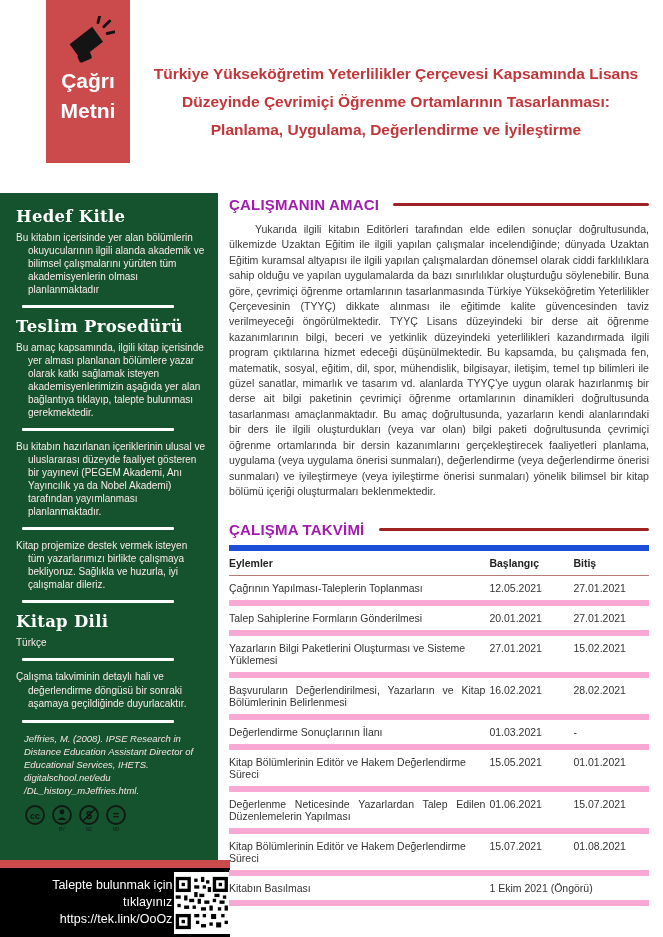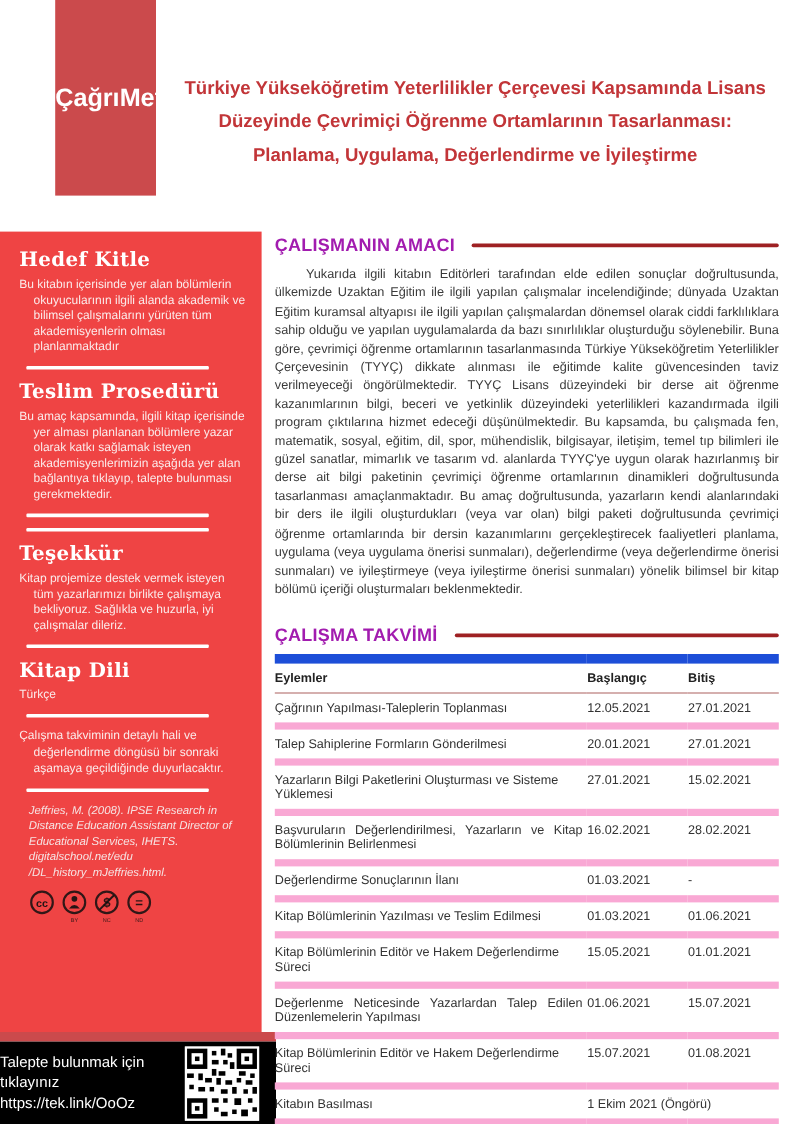--- a/index.html
+++ b/index.html
@@ -1,57 +1,57 @@
 <!DOCTYPE html>
 <html lang="tr"><head>
 <meta charset="utf-8">
 <style>
   html,body{margin:0;padding:0;background:#ffffff;}
   #page{position:relative;width:663px;height:937px;background:#ffffff;overflow:hidden;
         font-family:"Liberation Sans",sans-serif;}
 
   
   .badge{position:absolute;left:46px;top:0;width:84px;height:163px;background:#cb4a4c;
-         display:flex;flex-direction:row;align-items:center;}
+         display:flex;flex-direction:column;align-items:center;}
   .badge svg{margin-top:16px;}
   .badge-line{color:#ffffff;font-weight:bold;font-size:21px;line-height:30px;}
   .title{position:absolute;left:138px;top:60px;width:516px;text-align:center;
          color:#c23538;font-weight:bold;font-size:15.5px;line-height:28px;}
 
   
-  .sidebar{position:absolute;left:0;top:193px;width:218px;height:667px;background:#ef4444;
+  .sidebar{position:absolute;left:0;top:193px;width:218px;height:667px;background:#14532d;
            box-sizing:border-box;padding:12px 12px 4px 16px;color:#ffffff;overflow:hidden;}
   .sb-h{font-family:"DejaVu Serif","Liberation Serif",serif;font-weight:bold;
         font-size:16.5px;margin:2px 0 5px 0;letter-spacing:.3px;}
   .sb-p{font-size:10px;line-height:13px;margin:0;padding-left:12px;text-indent:-12px;
         color:#fbeaea;}
   .sb-div{height:3px;background:#ffffff;width:152px;margin:9px 0 9px 6px;border-radius:1px;}
   .sb-note{font-size:10px;line-height:13.5px;margin:0;padding-left:12px;text-indent:-12px;color:#fbeaea;}
   .sb-ref{font-size:9.5px;line-height:13px;font-style:italic;margin:2px 0 0 8px;color:#f6e3e3;}
   .cc-row{margin:7px 0 4px 8px;}
 
   
   .red-strip{position:absolute;left:0;top:860px;width:230px;height:8px;background:#cb4a4c;}
   .cta{position:absolute;left:0;top:868px;width:230px;height:69px;background:#000000;
        display:flex;align-items:center;cursor:pointer;}
-  .cta-text{width:152px;text-align:left;color:#ffffff;font-size:12.5px;line-height:17px;}
+  .cta-text{width:152px;text-align:right;color:#ffffff;font-size:12.5px;line-height:17px;padding-left:36px;}
   .cta-url{display:block;color:#ffffff;text-decoration:none;}
   .qr{margin-left:2px;background:#ffffff;width:62px;height:62px;}
 
   
   .main{position:absolute;left:229px;top:196px;width:420px;}
   .sec-head{display:flex;align-items:center;}
   .sec-head h2{color:#a21caf;font-size:15px;font-weight:bold;margin:0;letter-spacing:.2px;}
   .sec-rule{flex:1;height:3px;background:#9e2123;margin-left:14px;border-radius:2px;}
   .purpose-body{font-size:10.6px;line-height:15.4px;color:#3a3a3a;text-align:justify;
                 text-indent:26px;margin:9px 0 0 0;}
   .sched{margin-top:22px;}
   table.tt{width:100%;border-collapse:collapse;margin-top:7px;font-size:10.5px;color:#333333;}
   table.tt th{font-weight:bold;text-align:left;padding:6px 0 6px 0;color:#222222;
-              border-top:8px solid #1d4ed8;border-bottom:1px solid #b97b7a;font-size:10.5px;}
+              border-top:6px solid #1d4ed8;border-bottom:1px solid #b97b7a;font-size:10.5px;}
   table.tt td{padding:6px 4px 6px 0;border-bottom:6px solid #f9a8d4;vertical-align:top;}
   td.ev{padding-right:10px;}
   td.ev.just{text-align:justify;}
   col.c-ev{width:62%;} col.c-st{width:20%;} col.c-en{width:18%;}
 </style>
 </head>
 <body>
 
 <div id="page">
 
@@ -76,23 +76,23 @@
   <div class="sidebar">
 
     <div class="sb-h">Hedef Kitle</div>
     <p class="sb-p">Bu kitabın içerisinde yer alan bölümlerin okuyucularının ilgili alanda akademik ve bilimsel çalışmalarını yürüten tüm akademisyenlerin olması planlanmaktadır</p>
     <div class="sb-div"></div>
 
     <div class="sb-h">Teslim Prosedürü</div>
     <p class="sb-p">Bu amaç kapsamında, ilgili kitap içerisinde yer alması planlanan bölümlere yazar olarak katkı sağlamak isteyen akademisyenlerimizin aşağıda yer alan bağlantıya tıklayıp, talepte bulunması gerekmektedir.</p>
     <div class="sb-div"></div>
 
-    <div class="sb-div"></div>
-
-    <div class="sb-h">Teşekkür</div>
+    <p class="sb-p">Bu kitabın hazırlanan içeriklerinin ulusal ve uluslararası düzeyde faaliyet gösteren bir yayınevi (PEGEM Akademi, Anı Yayıncılık ya da Nobel Akademi) tarafından yayımlanması planlanmaktadır.</p>
+    <div class="sb-div"></div>
+
     <p class="sb-p">Kitap projemize destek vermek isteyen tüm yazarlarımızı birlikte çalışmaya bekliyoruz. Sağlıkla ve huzurla, iyi çalışmalar dileriz.</p>
     <div class="sb-div"></div>
 
     <div class="sb-h">Kitap Dili</div>
     <p class="sb-p">Türkçe</p>
     <div class="sb-div"></div>
 
     <p class="sb-note">Çalışma takviminin detaylı hali ve değerlendirme döngüsü bir sonraki aşamaya geçildiğinde duyurlacaktır.</p>
     <div class="sb-div"></div>
 
@@ -227,25 +227,20 @@
             <td class="ev just">Başvuruların Değerlendirilmesi, Yazarların ve Kitap Bölümlerinin Belirlenmesi</td>
             <td>16.02.2021</td>
             <td>28.02.2021</td>
           </tr>
           <tr>
             <td class="ev">Değerlendirme Sonuçlarının İlanı</td>
             <td>01.03.2021</td>
             <td>-</td>
           </tr>
           <tr>
-            <td class="ev">Kitap Bölümlerinin Yazılması ve Teslim Edilmesi</td>
-            <td>01.03.2021</td>
-            <td>01.06.2021</td>
-          </tr>
-          <tr>
             <td class="ev">Kitap Bölümlerinin Editör ve Hakem Değerlendirme Süreci</td>
             <td>15.05.2021</td>
             <td>01.01.2021</td>
           </tr>
           <tr>
             <td class="ev just">Değerlenme Neticesinde Yazarlardan Talep Edilen Düzenlemelerin Yapılması</td>
             <td>01.06.2021</td>
             <td>15.07.2021</td>
           </tr>
           <tr>

